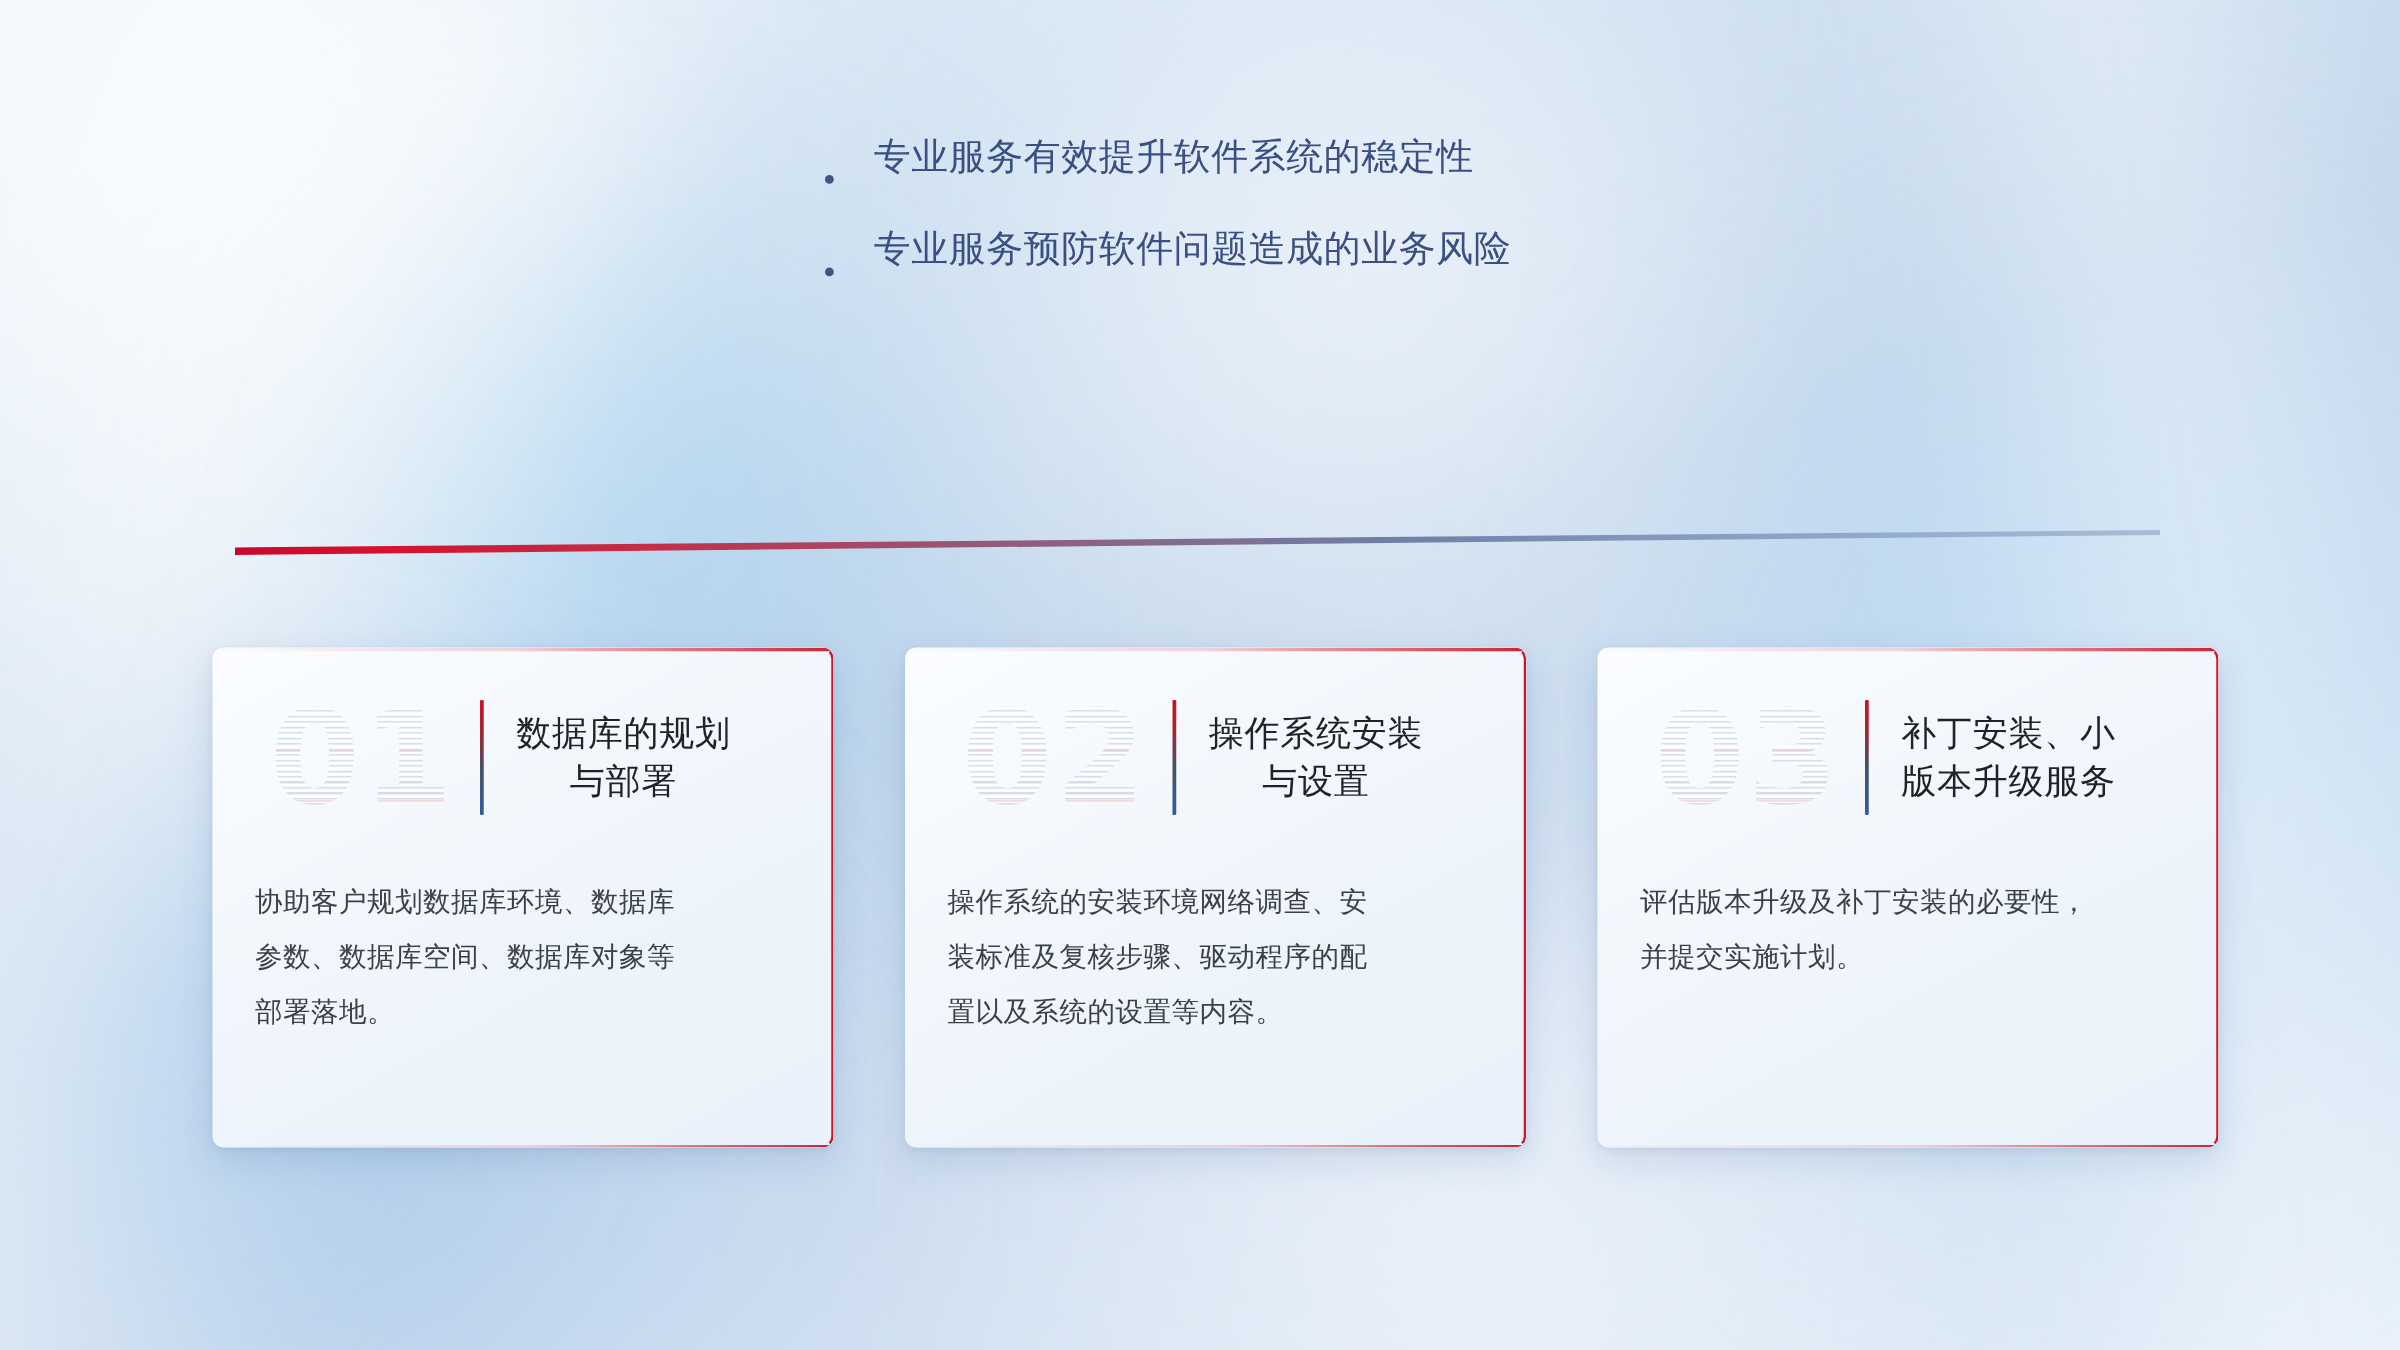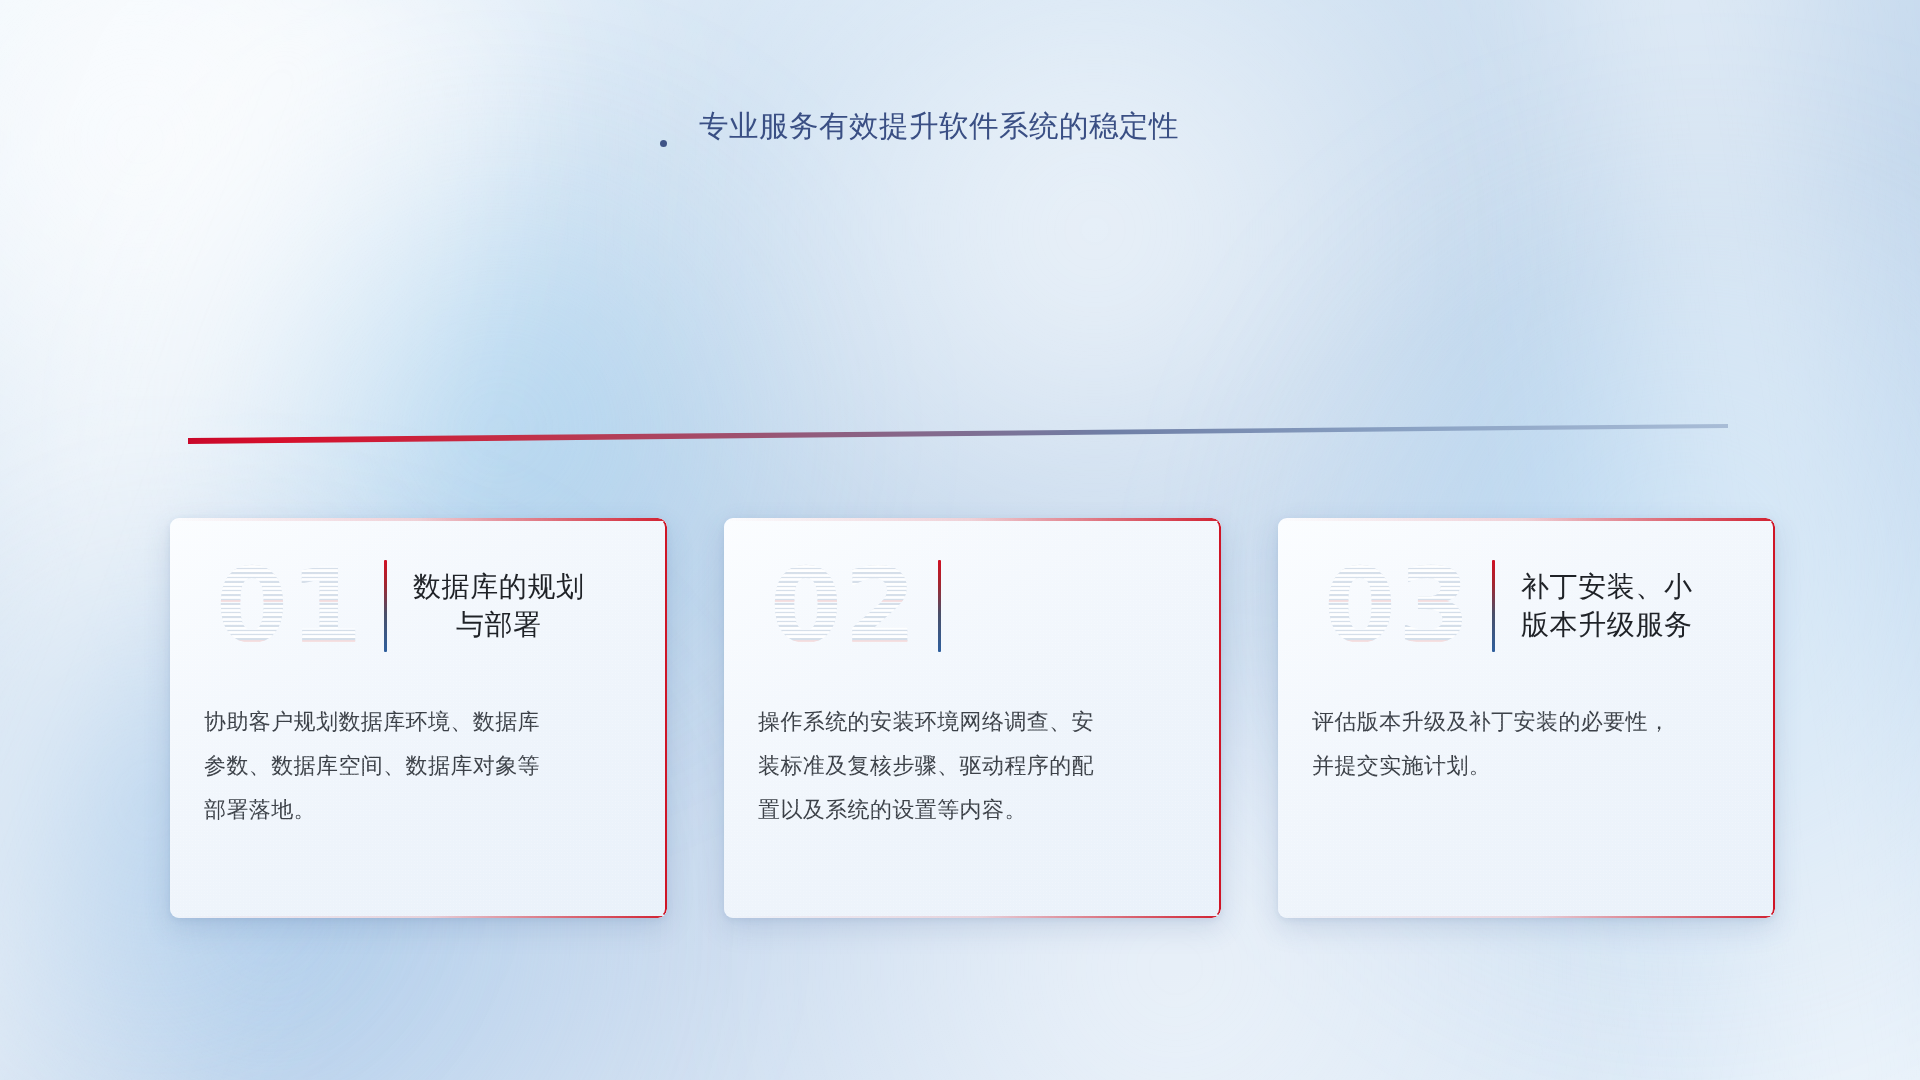--- a/index.html
+++ b/index.html
@@ -176,20 +176,24 @@
   <div class="glow g7"></div>
   <div class="streak"></div>
   <div class="streak2"></div>
 </div>
 
 <div id="bullets">
   <div class="bullet">
     <span class="bullet-dot"></span>
     <span class="bullet-text">专业服务有效提升软件系统的稳定性</span>
   </div>
+  <div class="bullet">
+    <span class="bullet-dot"></span>
+    <span class="bullet-text">专业服务预防软件问题造成的业务风险</span>
+  </div>
 </div>
 
 <div id="divider">
   <svg viewBox="0 0 1540 22" preserveAspectRatio="none" aria-hidden="true">
     <defs>
       <linearGradient id="dvg" x1="0" y1="0" x2="1" y2="0">
         <stop offset="0" stop-color="#c9082a"></stop>
         <stop offset="0.06" stop-color="#d6102c"></stop>
         <stop offset="0.22" stop-color="#c23048"></stop>
         <stop offset="0.42" stop-color="#8e5f80"></stop>
@@ -225,20 +229,22 @@
   <div class="card">
     <div class="noise"></div>
     <div class="card-edge"></div>
     <div class="card-head">
       <div class="card-num">
         <span class="card-num-base">02</span>
         <span class="card-num-txt">02</span>
         <span class="card-num-tint">02</span>
       </div>
       <div class="card-rule"></div>
+      <div class="card-title">操作系统安装
+与设置</div>
     </div>
     <div class="card-body">操作系统的安装环境网络调查、安
 装标准及复核步骤、驱动程序的配
 置以及系统的设置等内容。</div>
   </div>
 
   <div class="card">
     <div class="noise"></div>
     <div class="card-edge"></div>
     <div class="card-head">

